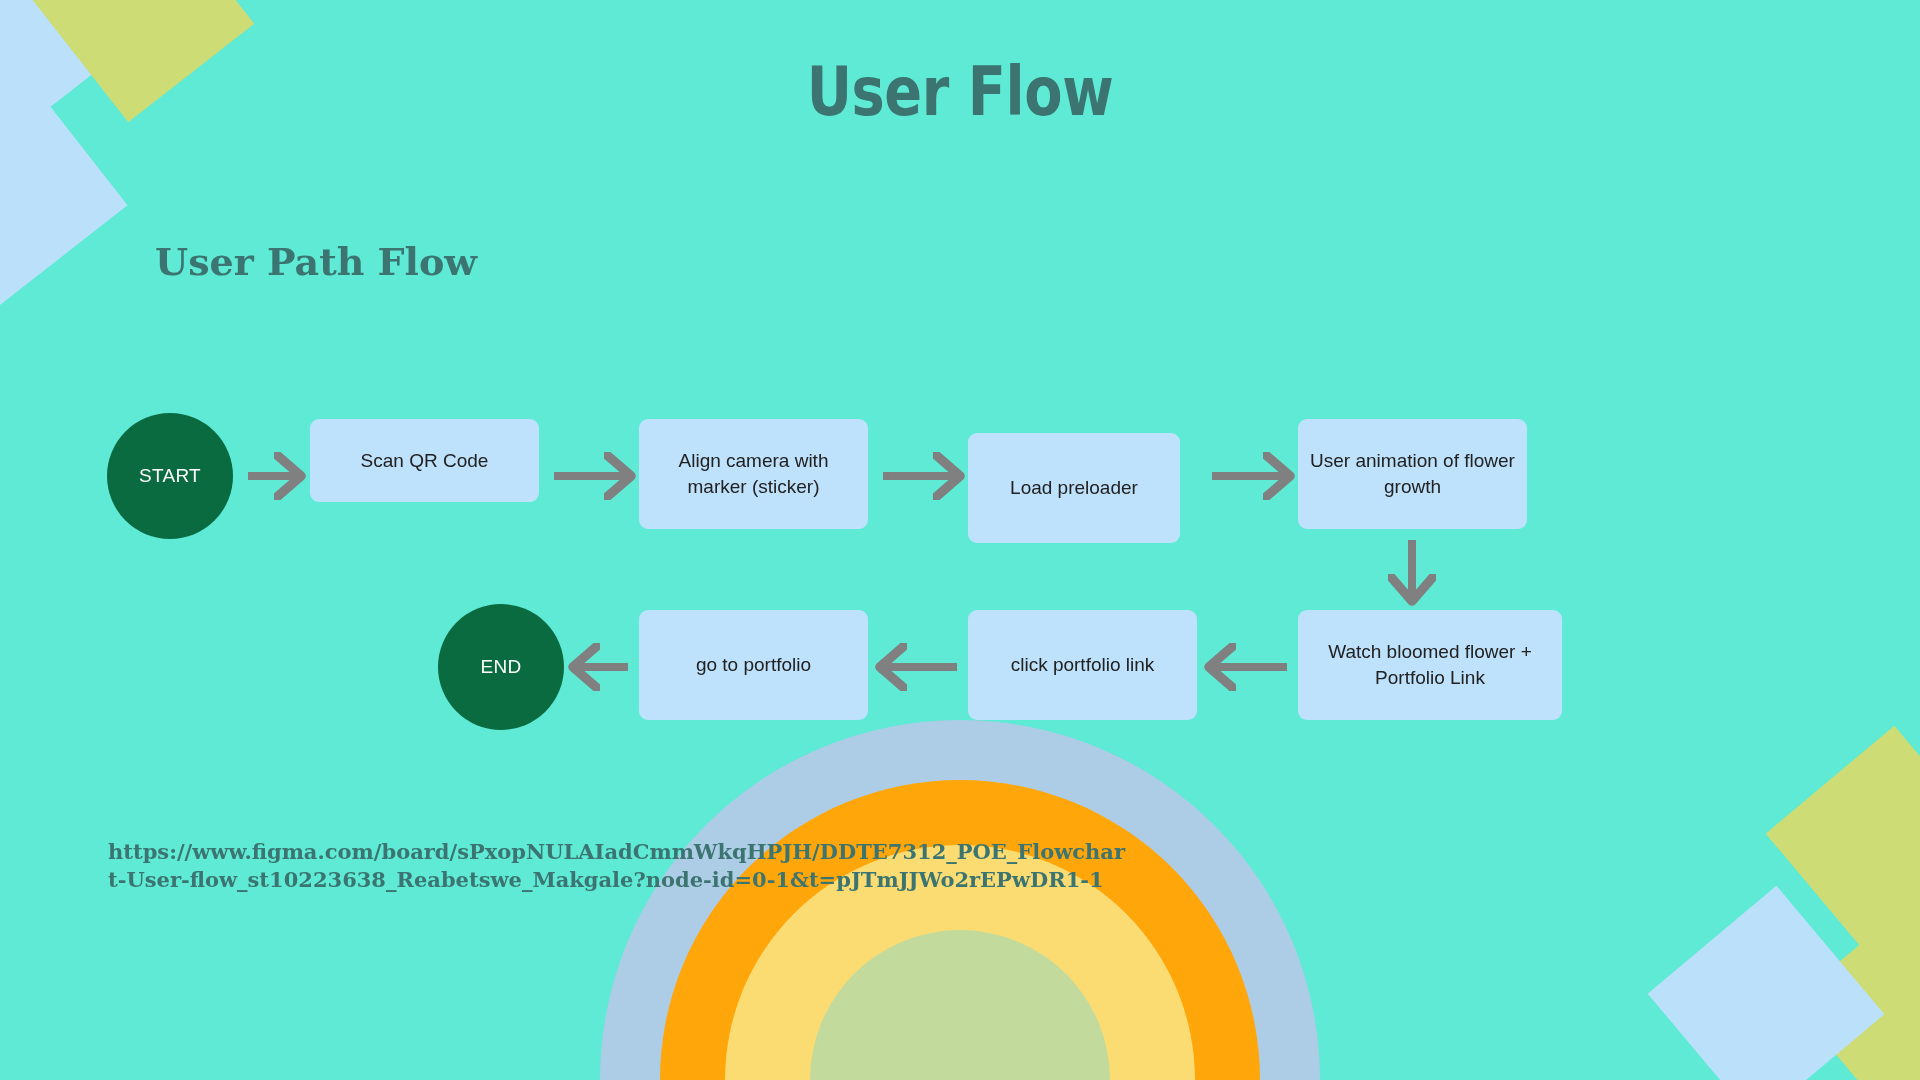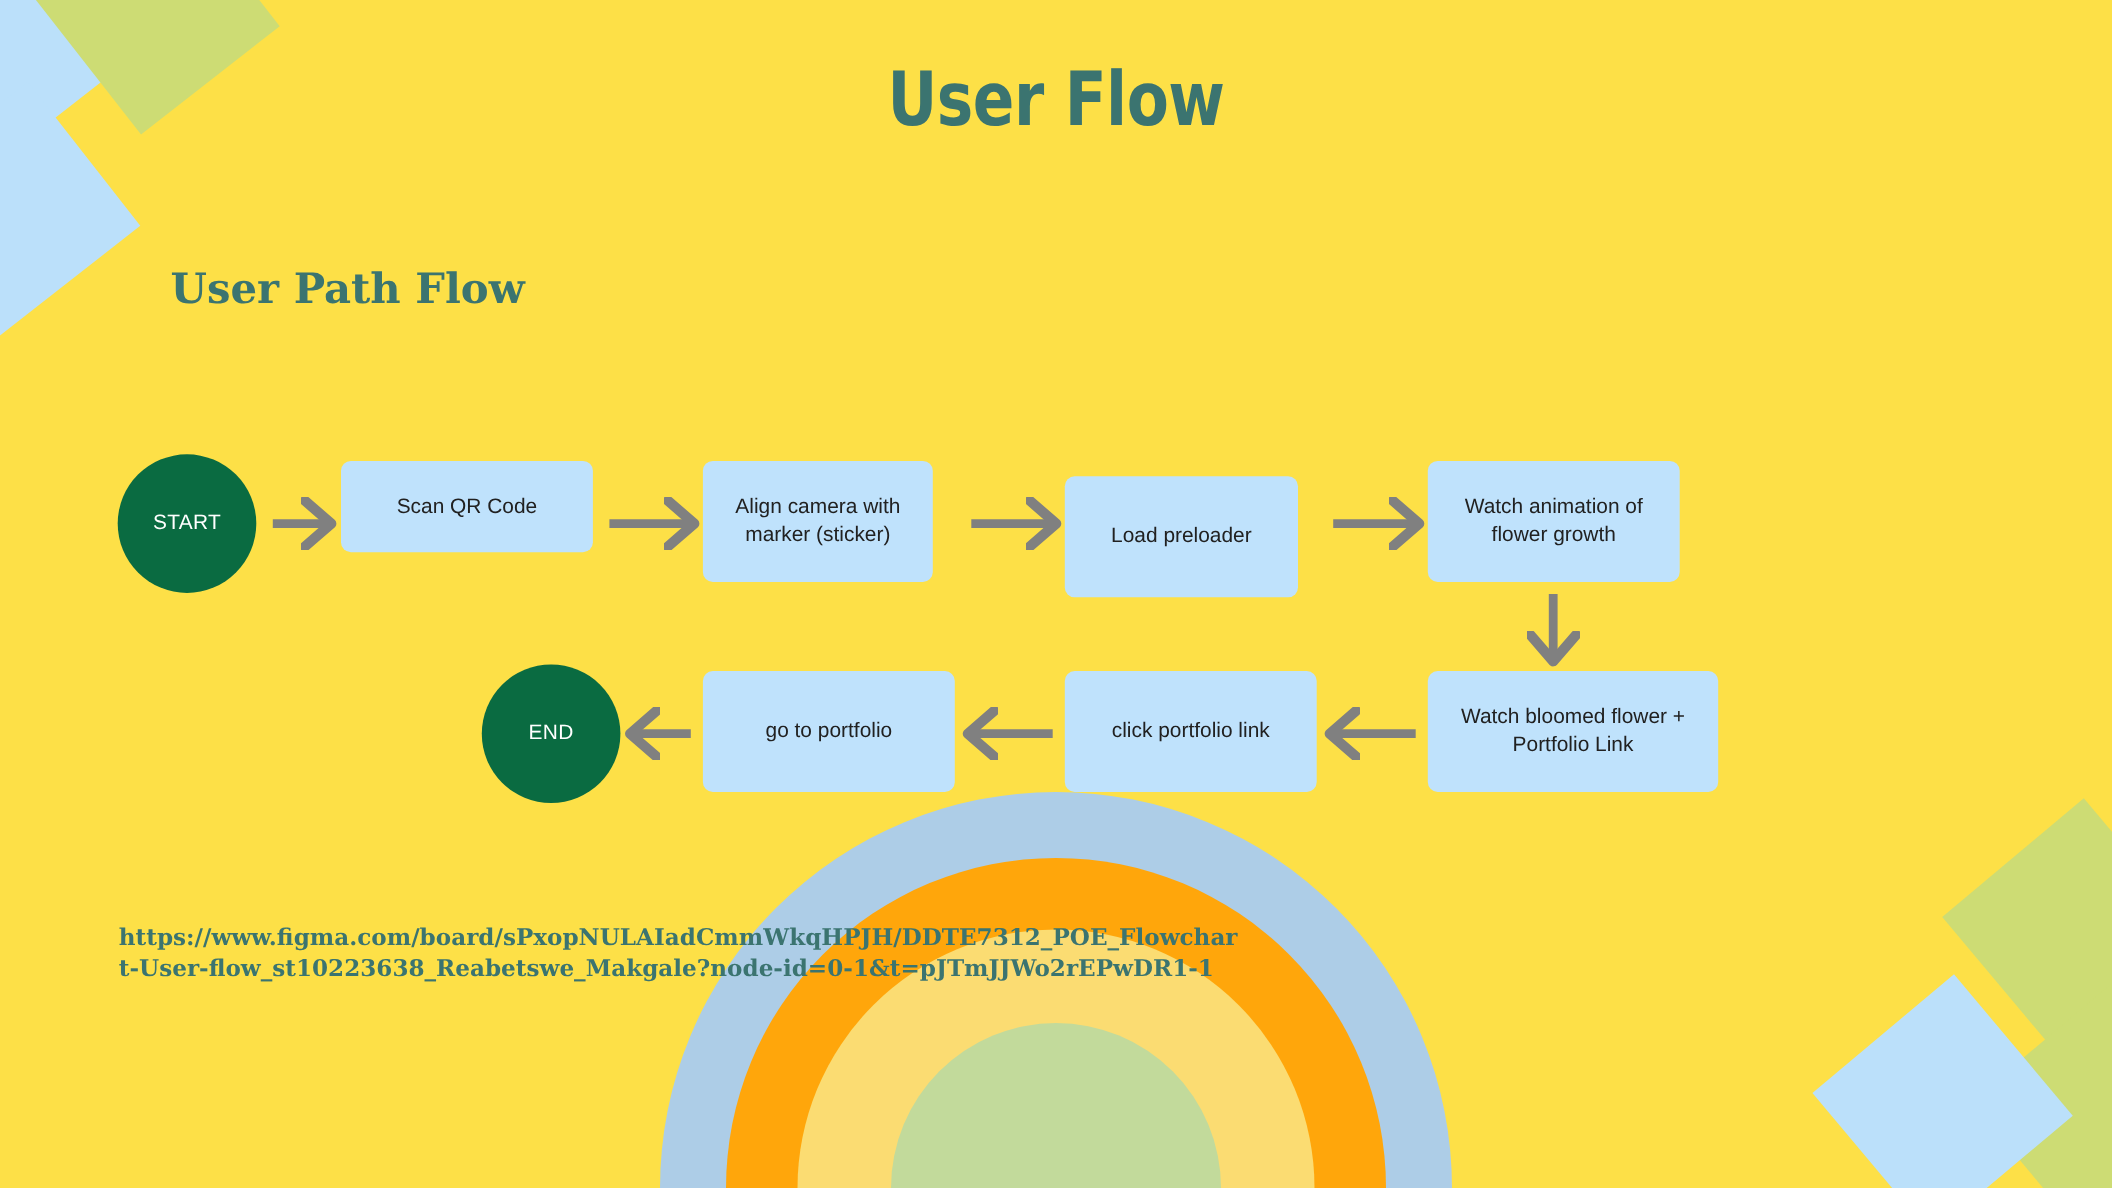--- a/index.html
+++ b/index.html
@@ -6,21 +6,21 @@
   * { margin:0; padding:0; box-sizing:border-box; }
   html, body {
     width:1920px; height:1080px;
     overflow:hidden;
     background:#FDFBF3;
     font-family:"Liberation Sans", sans-serif;
   }
   #slide {
     position:relative;
     width:1920px; height:1080px;
-    background:#fde047;
+    background:#5eead4;
     overflow:hidden;
   }
 
   
   .deco-sq { position:absolute; }
   .sq-blue  { background:#BBE0FA; }
   .sq-green { background:#CDDC74; }
 
   
   #deco-tl-blue-1  { left:-78px;  top:-52px;  width:170px; height:170px; transform:rotate(-38deg); }
@@ -83,21 +83,21 @@
     display:flex; align-items:center; justify-content:center;
     text-align:center;
     font-size:19px;
     line-height:1.35;
     padding:6px 12px;
   }
 
   
   #node-start    { left:107px;  top:413px; }
   #node-scan     { left:310px;  top:419px; width:229px; height:83px; }
-  #node-align    { left:639px;  top:419px; width:209px; height:110px; }
+  #node-align    { left:639px;  top:419px; width:229px; height:110px; }
   #node-preload  { left:968px;  top:433px; width:212px; height:110px; }
   #node-watch-anim { left:1298px; top:419px; width:229px; height:110px; }
 
   
   #node-end      { left:438px;  top:604px; }
   #node-goto     { left:639px;  top:610px; width:229px; height:110px; }
   #node-click    { left:968px;  top:610px; width:229px; height:110px; }
   #node-bloom    { left:1298px; top:610px; width:264px; height:110px; }
 
   .arrow { position:absolute; }
@@ -161,21 +161,21 @@
 
       <line class="arrow" x1="957" y1="667" x2="883" y2="667" stroke="#808080" stroke-width="8" marker-end="url(#ah-r)"></line>
 
       <line class="arrow" x1="628" y1="667" x2="576" y2="667" stroke="#808080" stroke-width="8" marker-end="url(#ah-r)"></line>
     </svg>
 
     <div class="node-circle" id="node-start">START</div>
     <div class="node-box" id="node-scan">Scan QR Code</div>
     <div class="node-box" id="node-align">Align camera with marker (sticker)</div>
     <div class="node-box" id="node-preload">Load preloader</div>
-    <div class="node-box" id="node-watch-anim">Watch animation of flower growth</div>
+    <div class="node-box" id="node-watch-anim">User animation of flower growth</div>
 
     <div class="node-circle" id="node-end">END</div>
     <div class="node-box" id="node-goto">go to portfolio</div>
     <div class="node-box" id="node-click">click portfolio link</div>
     <div class="node-box" id="node-bloom">Watch bloomed flower + Portfolio Link</div>
   </div>
 
   <a id="url-link" href="#">https://www.figma.com/board/sPxopNULAIadCmmWkqHPJH/DDTE7312_POE_Flowchart-User-flow_st10223638_Reabetswe_Makgale?node-id=0-1&amp;t=pJTmJJWo2rEPwDR1-1</a>
 
 </div>

